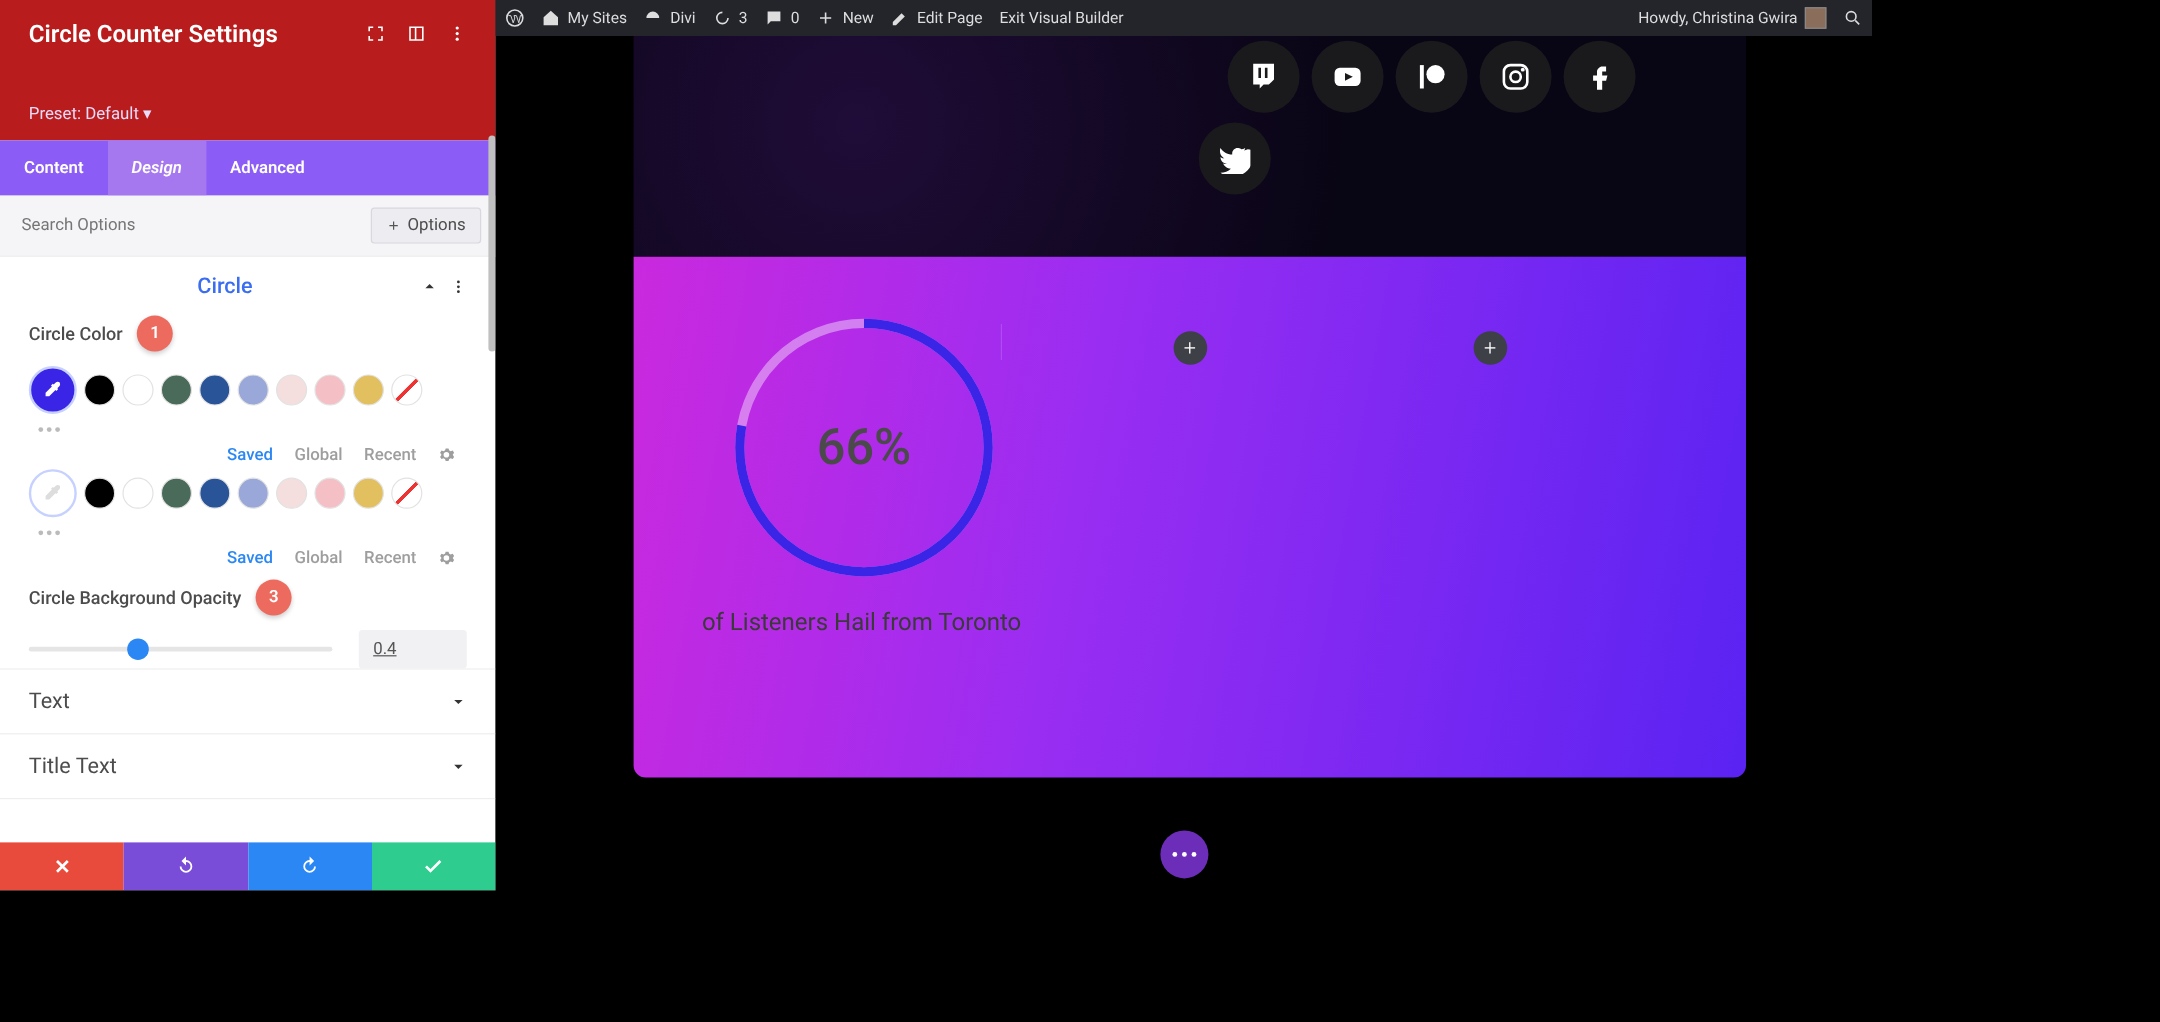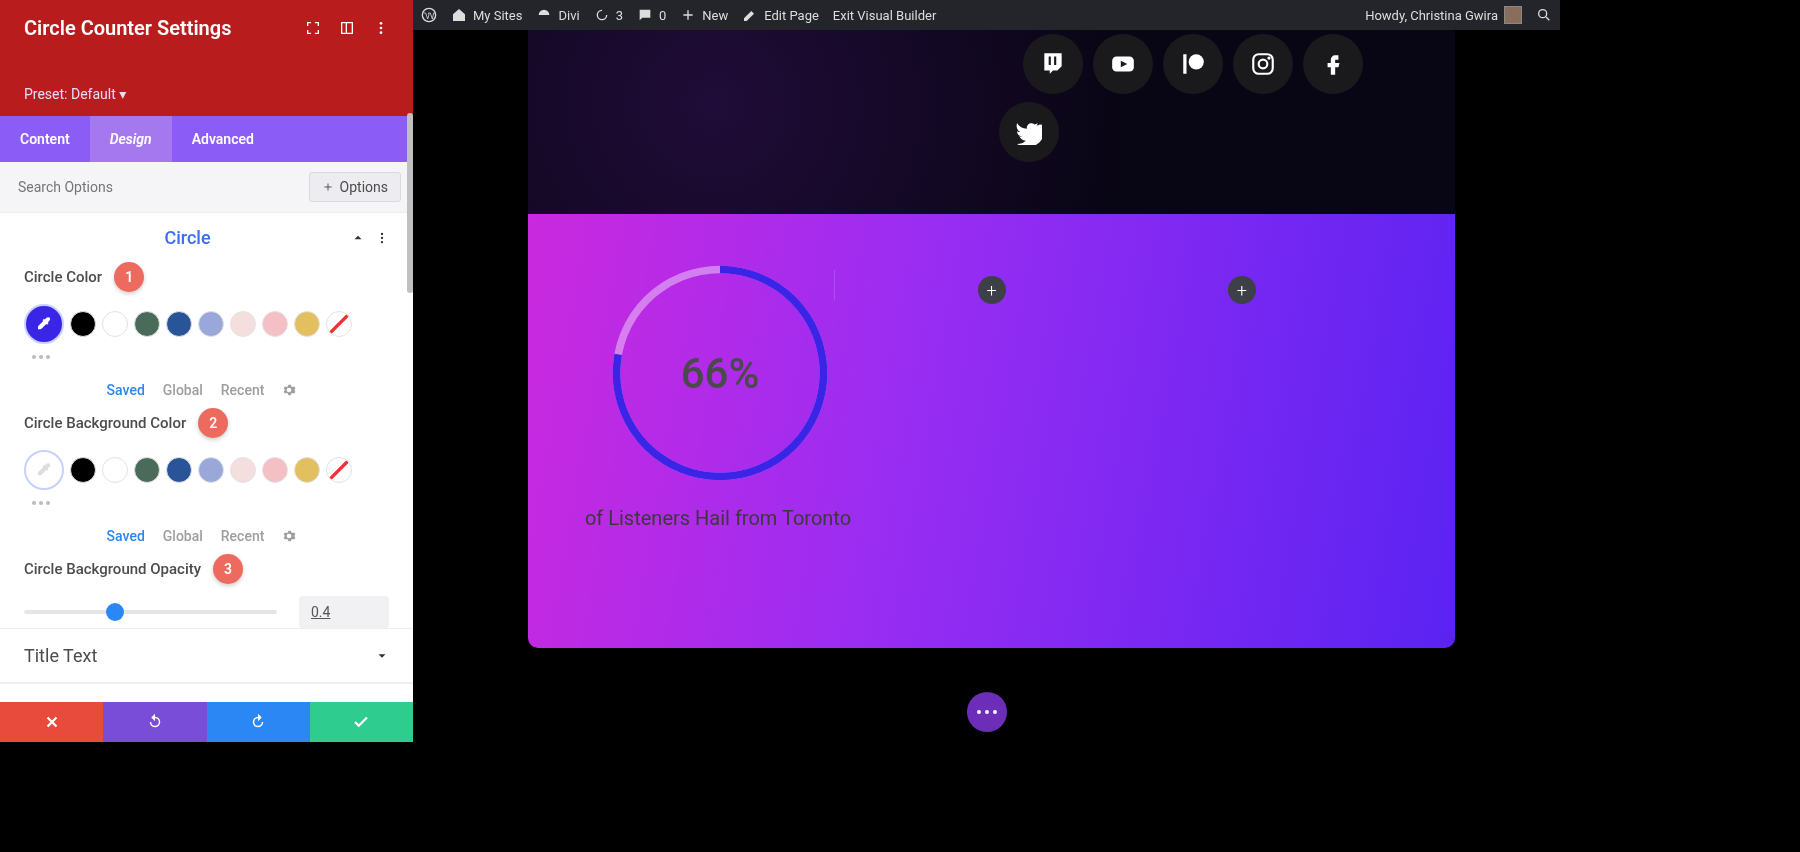--- a/index.html
+++ b/index.html
@@ -37,21 +37,21 @@
 .eyedrop { width: 40px; height: 40px; border-radius: 50%; display: flex; align-items: center; justify-content: center; border: 2px solid #c6d1ff; }
 .eyedrop.blue { background: #3a25e6; }
 .eyedrop.white { background: #fff; }
 .eyedrop svg { width: 18px; height: 18px; }
 .swatch { width: 26px; height: 26px; border-radius: 50%; border: 1px solid #e2e2e2; cursor: pointer; }
 .swatch.diag { background: linear-gradient(135deg, #fff 45%, #e33 46%, #e33 54%, #fff 55%); }
 
 .more-dots { width: 22px; height: 10px; display: flex; align-items: center; gap: 3px; margin: 8px 0 0 8px; }
 .more-dots span { width: 4px; height: 4px; background: #bbb; border-radius: 50%; }
 
-.meta-row { display: flex; align-items: center; gap: 18px; margin: 20px 0 4px 0; justify-content: center; padding-right: 10px; }
+.meta-row { display: flex; align-items: center; gap: 18px; margin: 8px 0 4px 0; justify-content: flex-end; padding-right: 10px; }
 .meta-item { font-size: 14px; color: #9e9e9e; font-weight: 500; }
 .meta-item.saved { color: #2b87f3; }
 .gear-small { width: 14px; height: 14px; fill: #9e9e9e; }
 
 .slider-row { display: flex; align-items: center; gap: 22px; margin-top: 8px; }
 .slider-track { flex: 1; height: 4px; background: #e5e5e5; border-radius: 2px; position: relative; }
 .slider-thumb { position: absolute; top: 50%; transform: translate(-50%, -50%); width: 18px; height: 18px; border-radius: 50%; background: #2b87f3; }
 .slider-val { width: 90px; background: #f1f1f3; border-radius: 3px; padding: 8px 12px; font-size: 14px; color: #555; text-decoration: underline; }
 
 .acc-row { border-top: 1px solid #eee; display: flex; align-items: center; padding: 16px 0; cursor: pointer; margin: 0 -24px; padding-left: 24px; padding-right: 24px; }
@@ -183,24 +183,20 @@
       </div>
     <div class="meta-row">
       <span class="meta-item saved">Saved</span>
       <span class="meta-item">Global</span>
       <span class="meta-item">Recent</span>
       <svg class="gear-small" viewBox="0 0 24 24">
           <path d="M12 8a4 4 0 100 8 4 4 0 000-8zm9 4l2 3-2 3-3-1a8 8 0 01-2 1l-1 3h-4l-1-3a8 8 0 01-2-1l-3 1-2-3 2-3-2-3 2-3 3 1a8 8 0 012-1l1-3h4l1 3a8 8 0 012 1l3-1 2 3-2 3z" fill="#9e9e9e"></path>
         </svg>
     </div>
 
-    <div class="opt-label-row">
-      <div class="opt-label">Circle Background Color</div>
-      <div class="num-badge">2</div>
-    </div>
     <div class="swatch-row">
       <div class="eyedrop white">
         <svg viewBox="0 0 24 24" fill="#ddd">
             <path d="M20 4c-1.5-1.5-3.5-1.5-5 0l-2 2-1-1-2 2 1 1-7 7v4h4l7-7 1 1 2-2-1-1 2-2c1.5-1.5 1.5-3.5 0-5z"></path>
           </svg>
       </div>
       <div class="swatch" style="background:#000"></div>
       <div class="swatch" style="background:#fff"></div>
       <div class="swatch" style="background:#4a6a5a"></div>
       <div class="swatch" style="background:#2a5498"></div>
@@ -228,28 +224,28 @@
       <div class="opt-label">Circle Background Opacity</div>
       <div class="num-badge">3</div>
     </div>
     <div class="slider-row">
       <div class="slider-track">
         <div class="slider-thumb" style="left:36%"></div>
       </div>
       <div class="slider-val">0.4</div>
     </div>
 
+    <div class="acc-row">
+      <div class="acc-title">Text</div>
+      <svg class="chev" viewBox="0 0 24 24">
+          <path d="M6 9l6 6 6-6z"></path>
+        </svg>
+    </div>
     <div class="acc-row" style="border-bottom:1px solid #eee">
       <div class="acc-title">Title Text</div>
-      <svg class="chev" viewBox="0 0 24 24">
-          <path d="M6 9l6 6 6-6z"></path>
-        </svg>
-    </div>
-    <div class="acc-row">
-      <div class="acc-title">Text</div>
       <svg class="chev" viewBox="0 0 24 24">
           <path d="M6 9l6 6 6-6z"></path>
         </svg>
     </div>
   </div>
 
   <div class="panel-scrollbar"></div>
 
   <div class="bottom-actions">
     <div class="bottom-btn red">

